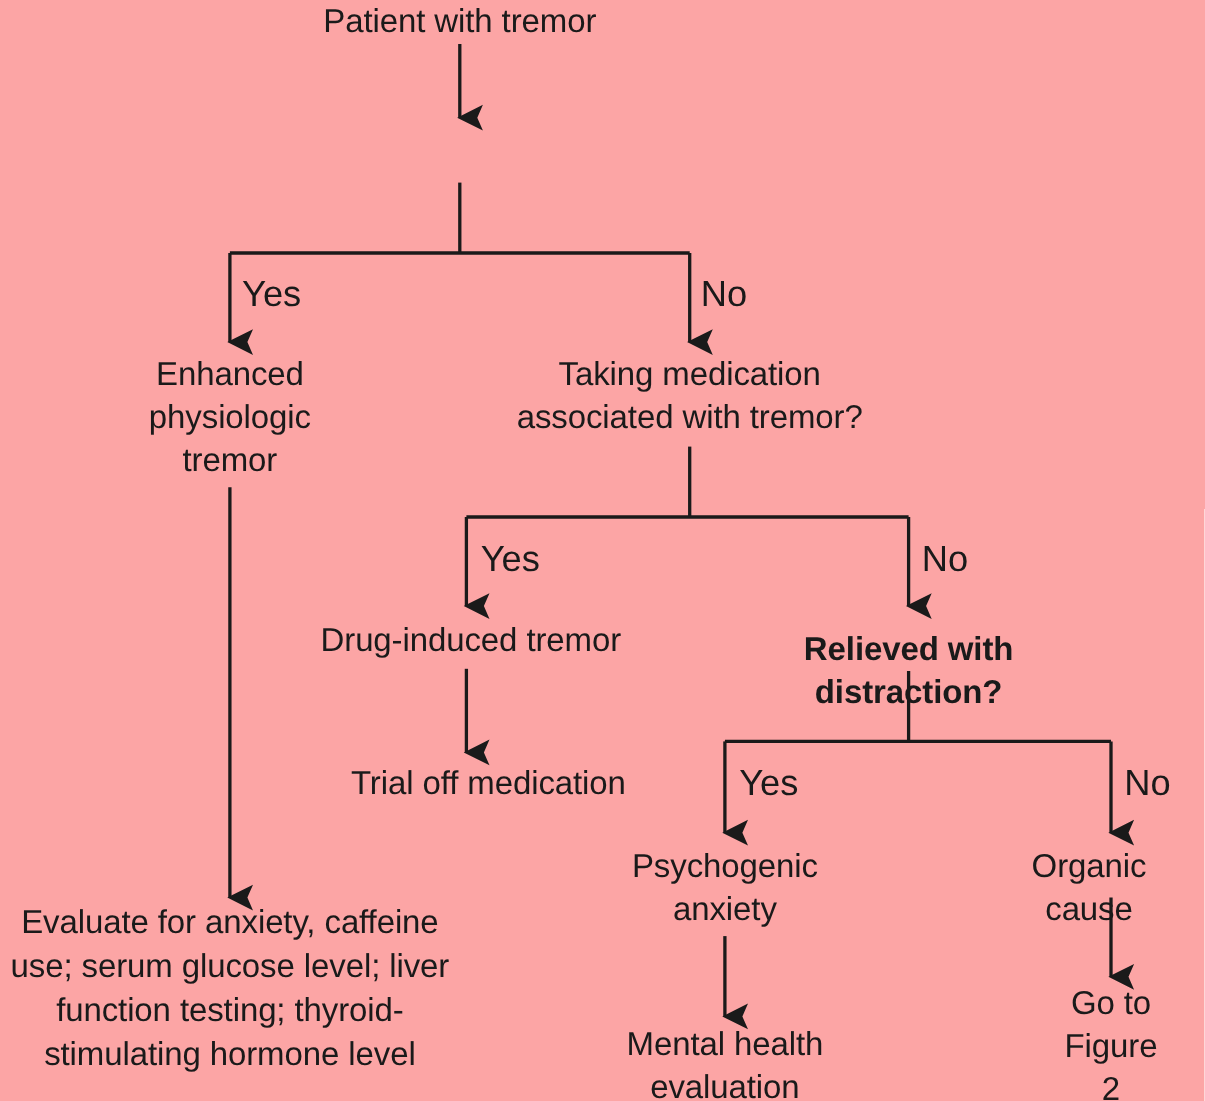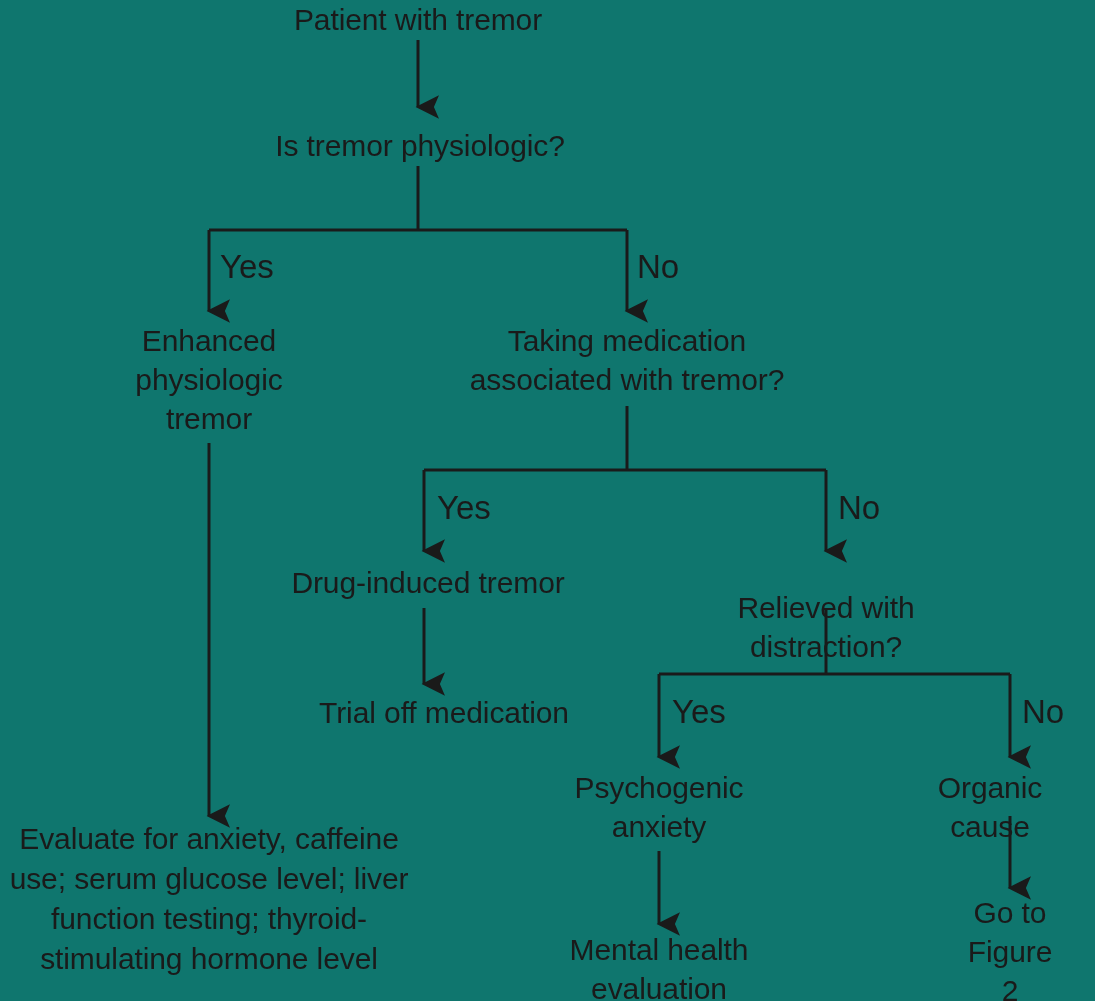--- a/index.html
+++ b/index.html
@@ -10,21 +10,21 @@
   }
   body {
     font-family: "Liberation Sans", "DejaVu Sans", sans-serif;
     color: #000000;
     -webkit-font-smoothing: antialiased;
   }
   #flowchart {
     position: relative;
     width: 1095px;
     height: 1001px;
-    background: #0f766e;
+    background: #fca5a5;
     overflow: hidden;
   }
   #edges {
     position: absolute;
     left: 0;
     top: 0;
     width: 1095px;
     height: 1001px;
     pointer-events: none;
   }
@@ -83,34 +83,33 @@
     <line x1="659" y1="674" x2="659" y2="757" stroke="#1a1a1a" stroke-width="3" marker-end="url(#arrowhead)"></line>
     <line x1="1010" y1="674" x2="1010" y2="757" stroke="#1a1a1a" stroke-width="3" marker-end="url(#arrowhead)"></line>
 
     <line x1="659" y1="851" x2="659" y2="924" stroke="#1a1a1a" stroke-width="3" marker-end="url(#arrowhead)"></line>
 
     <line x1="1010" y1="816" x2="1010" y2="888" stroke="#1a1a1a" stroke-width="3" marker-end="url(#arrowhead)"></line>
   </svg>
 
   <div class="node" style="left:418px; top:0px;">Patient with tremor</div>
 
-  <div class="node" style="left:420px; top:126px;">Is tremor physiologic?</div>
 
   <div class="node" style="left:209px; top:321px;">Enhanced
 physiologic
 tremor</div>
 
   <div class="node" style="left:627px; top:321px;text-align:center;">Taking medication
 associated with tremor?</div>
 
   <div class="node" style="left:428px; top:563px;">Drug-induced tremor</div>
 
   <div class="node" style="left:444px; top:693px;">Trial off medication</div>
 
-  <div class="node" style="left:826px; top:588px;">Relieved with distraction?</div>
+  <div class="node" style="left:826px; top:571px;font-weight:bold;">Relieved with distraction?</div>
 
   <div class="node" style="left:659px; top:768px;">Psychogenic
 anxiety</div>
 
   <div class="node" style="left:990px; top:768px;">Organic cause</div>
 
   <div class="node" style="left:659px; top:930px;">Mental health
 evaluation</div>
 
   <div class="node" style="left:1010px; top:893px;">Go to Figure 2</div>

